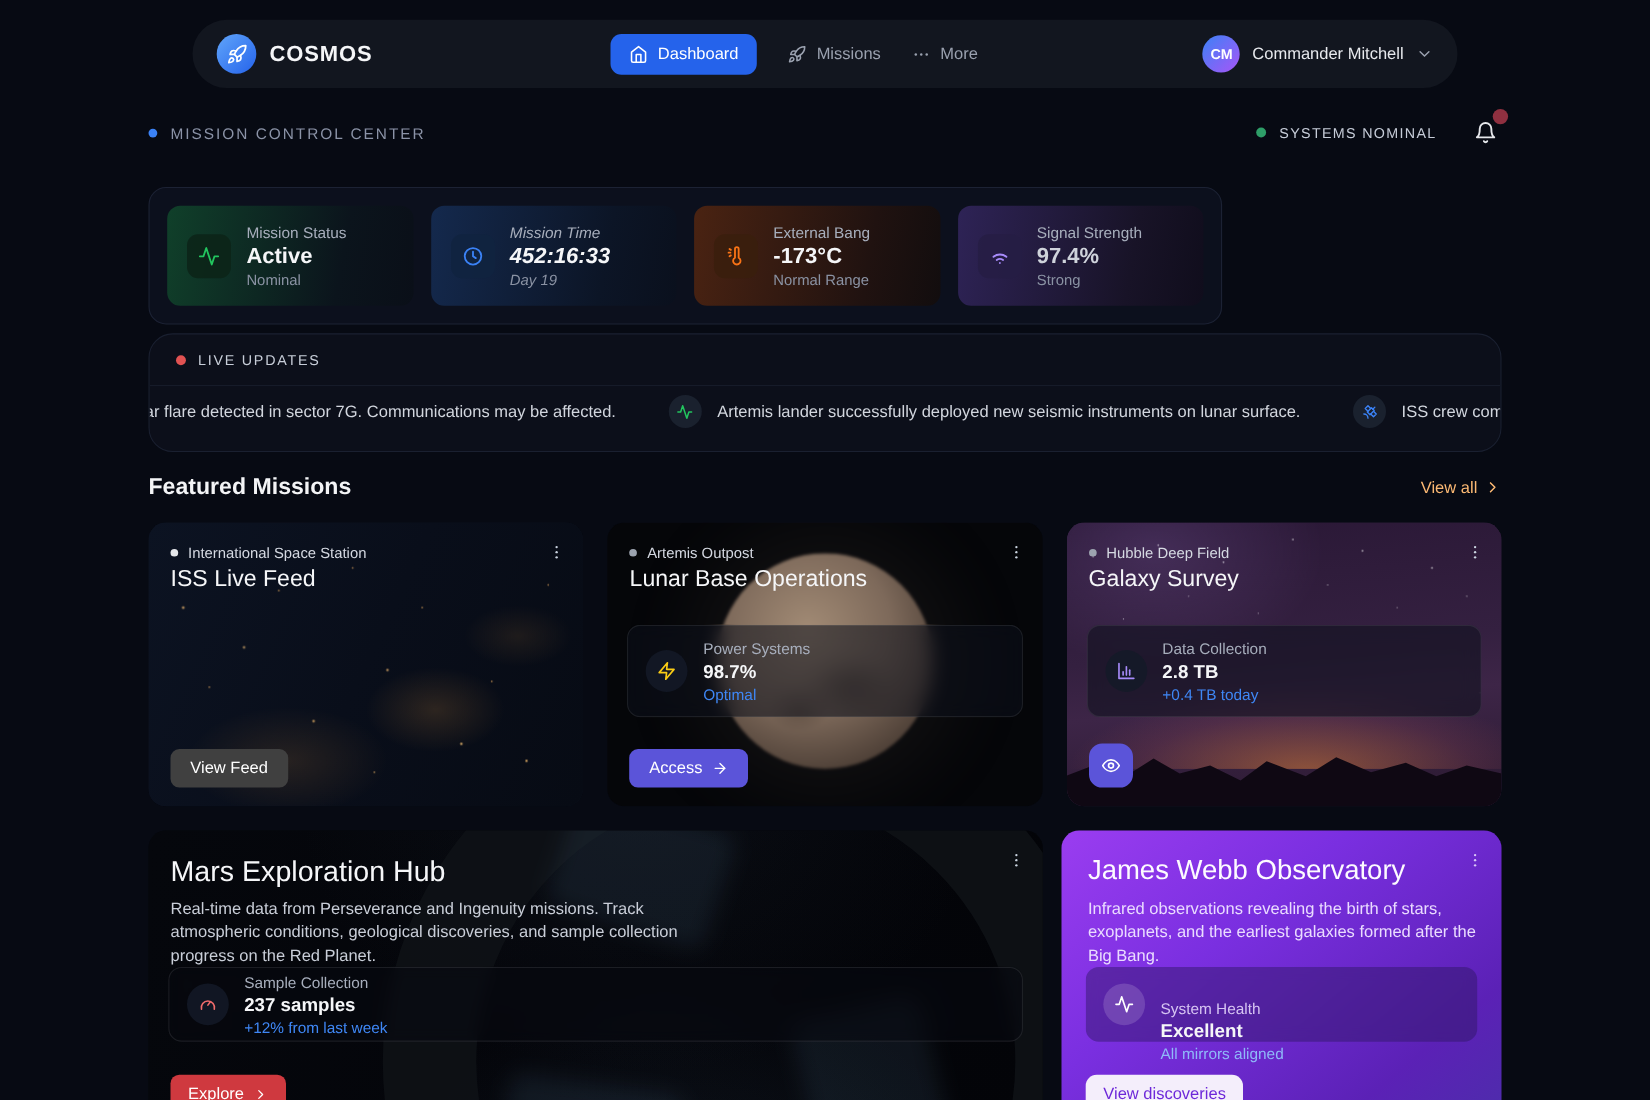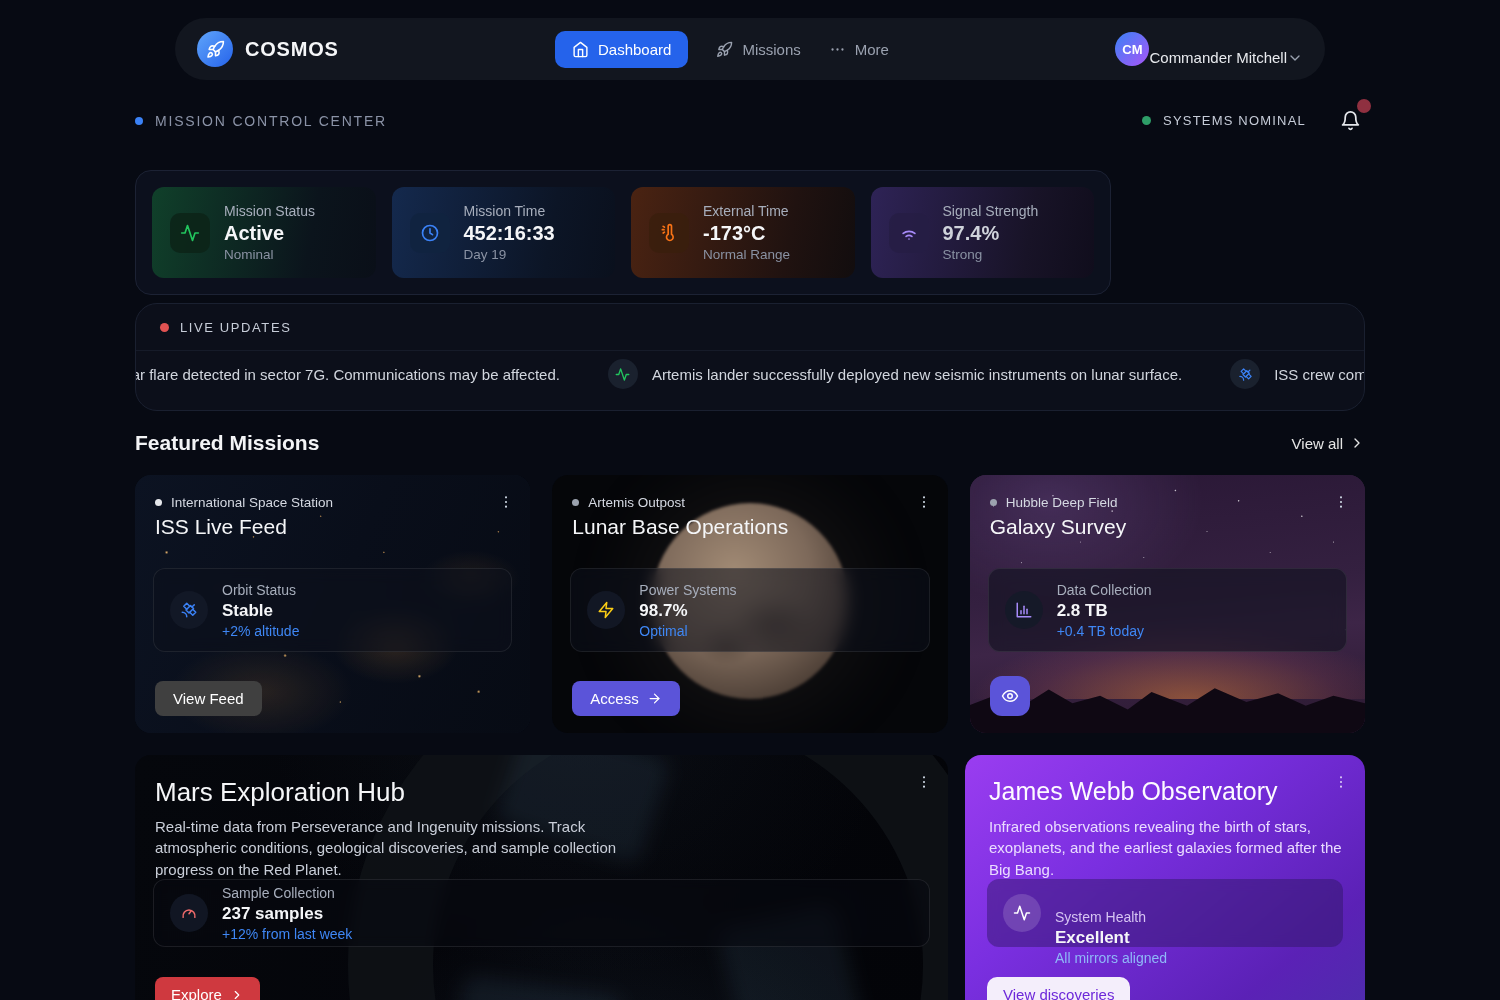--- a/index.html
+++ b/index.html
@@ -28,21 +28,21 @@
   .nav { position:absolute; left:380px; display:flex; align-items:center; gap:28px; }
   .nav-btn {
     display:flex; align-items:center; gap:9px; background:#2563eb; color:#fff;
     border:none; border-radius:10px; padding:10px 17px; font-size:15px; cursor:pointer;
     font-family:inherit;
   }
   .nav-link {
     display:flex; align-items:center; gap:9px; background:none; border:none;
     color:#9aa1af; font-size:15px; cursor:pointer; font-family:inherit;
   }
-  .user { margin-left:auto; display:flex; align-items:flex-end; cursor:pointer; }
+  .user { margin-left:auto; display:flex; align-items:center; gap:11px; cursor:pointer; }
   .avatar {
     width:34px; height:34px; border-radius:50%;
     background:linear-gradient(135deg,#3b82f6,#a855f7);
     display:grid; place-items:center; font-size:13px; font-weight:700; color:#fff;
   }
   .user-name { font-size:15px; color:#e8eaee; }
   .muted-ic { color:#9aa1af; }
 
   
   .statusrow {
@@ -65,21 +65,21 @@
     background:#0c101d; border:1px solid #1c2234; border-radius:16px;
     padding:16px; display:grid; grid-template-columns:repeat(4,1fr); gap:16px;
   }
   .stat-card { border-radius:12px; padding:14px 18px; display:flex; align-items:center; gap:14px; }
   .stat-ic { width:40px; height:40px; border-radius:10px; display:grid; place-items:center; flex:none; }
   .stat-label { font-size:14px; color:#a7aebc; }
   .stat-value { font-size:20px; font-weight:700; color:#f5f6f8; margin:3px 0 2px; }
   .stat-sub { font-size:13.5px; color:#8a92a3; }
   .t-green  { background:linear-gradient(100deg,#10402a,#0b141c 70%,#0a0f18); }
   .t-green .stat-ic  { background:rgba(12,35,24,.85); color:#22c55e; }
-  .t-blue   { background:linear-gradient(100deg,#14294d,#0c1526 70%,#0a101d); }
+  .t-blue   { background:linear-gradient(100deg,#14294d,#0c1526 70%,#0a101d);font-style:italic; }
   .t-blue .stat-ic   { background:rgba(16,35,63,.85); color:#3b82f6; }
   .t-orange { background:linear-gradient(100deg,#4a2312,#201210 70%,#120d0e); }
   .t-orange .stat-ic { background:rgba(58,30,13,.85); color:#f97316; }
   .t-purple { background:linear-gradient(100deg,#2e2356,#181327 70%,#100d1c); }
   .t-purple .stat-ic { background:rgba(38,29,68,.85); color:#a78bfa; }
   .t-purple .stat-value { color:#cfd3db; }
 
   
   .live-panel {
     position:absolute; left:135px; top:303px; width:1230px; height:108px;
@@ -92,21 +92,21 @@
   .tick-item { display:flex; align-items:center; gap:14px; font-size:15px; color:#d2d6de; }
   .tick-ic { width:30px; height:30px; border-radius:50%; background:#1a212e; display:grid; place-items:center; flex:none; }
   .ic-green { color:#22c55e; } .ic-blue { color:#3b82f6; }
 
   
   .featured-head {
     position:absolute; left:135px; top:431px; width:1230px;
     display:flex; align-items:center; justify-content:space-between;gap:20px;
   }
   .featured-head h2 { font-size:21px; font-weight:600; color:#f3f4f6; }
-  .view-all { display:flex; align-items:center; gap:6px; color:#e5e5e5; font-size:15px; background:none; border:none; cursor:pointer; font-family:inherit; }
+  .view-all { display:flex; align-items:center; gap:6px; color:#fdba74; font-size:15px; background:none; border:none; cursor:pointer; font-family:inherit; }
 
   
   .missions-row {
     position:absolute; left:135px; top:475px; width:1230px; height:258px;
     display:grid; grid-template-columns:repeat(3,1fr); gap:22px;
   }
   .m-card { position:relative; border-radius:16px; overflow:hidden; background:#0a0d16; }
   .bg-abs { position:absolute; inset:0; }
   .tag-row { position:absolute; top:17px; left:20px; right:14px; display:flex; align-items:center; justify-content:space-between; z-index:3; }
   .tag { display:flex; align-items:center; gap:9px; font-size:13.5px; color:#d5d9e2; }
@@ -352,21 +352,21 @@
     <article class="stat-card t-orange">
       <div class="stat-ic">
         <svg width="20" height="20" viewBox="0 0 24 24" fill="none" stroke="currentColor" stroke-width="2" stroke-linecap="round" stroke-linejoin="round">
             <path d="M15 4a2 2 0 0 0-4 0v9.5a4 4 0 1 0 4 0z"></path>
             <path d="M4 8h2"></path>
             <path d="m5 12 1.5-1"></path>
             <path d="m5 4 1.5 1"></path>
           </svg>
       </div>
       <div>
-        <div class="stat-label">External Time</div>
+        <div class="stat-label">External Bang</div>
         <div class="stat-value">-173°C</div>
         <div class="stat-sub">Normal Range</div>
       </div>
     </article>
     <article class="stat-card t-purple">
       <div class="stat-ic">
         <svg width="20" height="20" viewBox="0 0 24 24" fill="none" stroke="currentColor" stroke-width="2" stroke-linecap="round" stroke-linejoin="round">
             <path d="M5 12.55a11 11 0 0 1 14.08 0"></path>
             <path d="M8.53 16.11a6 6 0 0 1 6.95 0"></path>
             <circle cx="12" cy="19.3" r="1" fill="currentColor" stroke="none"></circle>
@@ -435,36 +435,20 @@
         </span>
         <button class="kebab">
           <svg width="16" height="16" viewBox="0 0 24 24" fill="currentColor">
               <circle cx="12" cy="5" r="1.6"></circle>
               <circle cx="12" cy="12" r="1.6"></circle>
               <circle cx="12" cy="19" r="1.6"></circle>
             </svg>
         </button>
       </div>
       <h3 class="m-title">ISS Live Feed</h3>
-      <div class="stat-box">
-        <span class="sb-ic ic-blue">
-          <svg width="18" height="18" viewBox="0 0 24 24" fill="none" stroke="currentColor" stroke-width="2" stroke-linecap="round" stroke-linejoin="round">
-              <path d="M13 7 9 3 5 7l4 4"></path>
-              <path d="m17 11 4 4-4 4-4-4"></path>
-              <path d="m8 12 4 4 6-6-4-4Z"></path>
-              <path d="m16 8 3-3"></path>
-              <path d="M9 21a6 6 0 0 0-6-6"></path>
-            </svg>
-        </span>
-        <div>
-          <div class="sb-label">Orbit Status</div>
-          <div class="sb-value">Stable</div>
-          <div class="sb-sub">+2% altitude</div>
-        </div>
-      </div>
       <button class="card-btn btn-blue">
         <span>View Feed</span>
       </button>
     </article>
 
     <article class="m-card">
       <div class="bg-abs bg-lunar">
         <div class="moon"></div>
       </div>
       <div class="tag-row">

